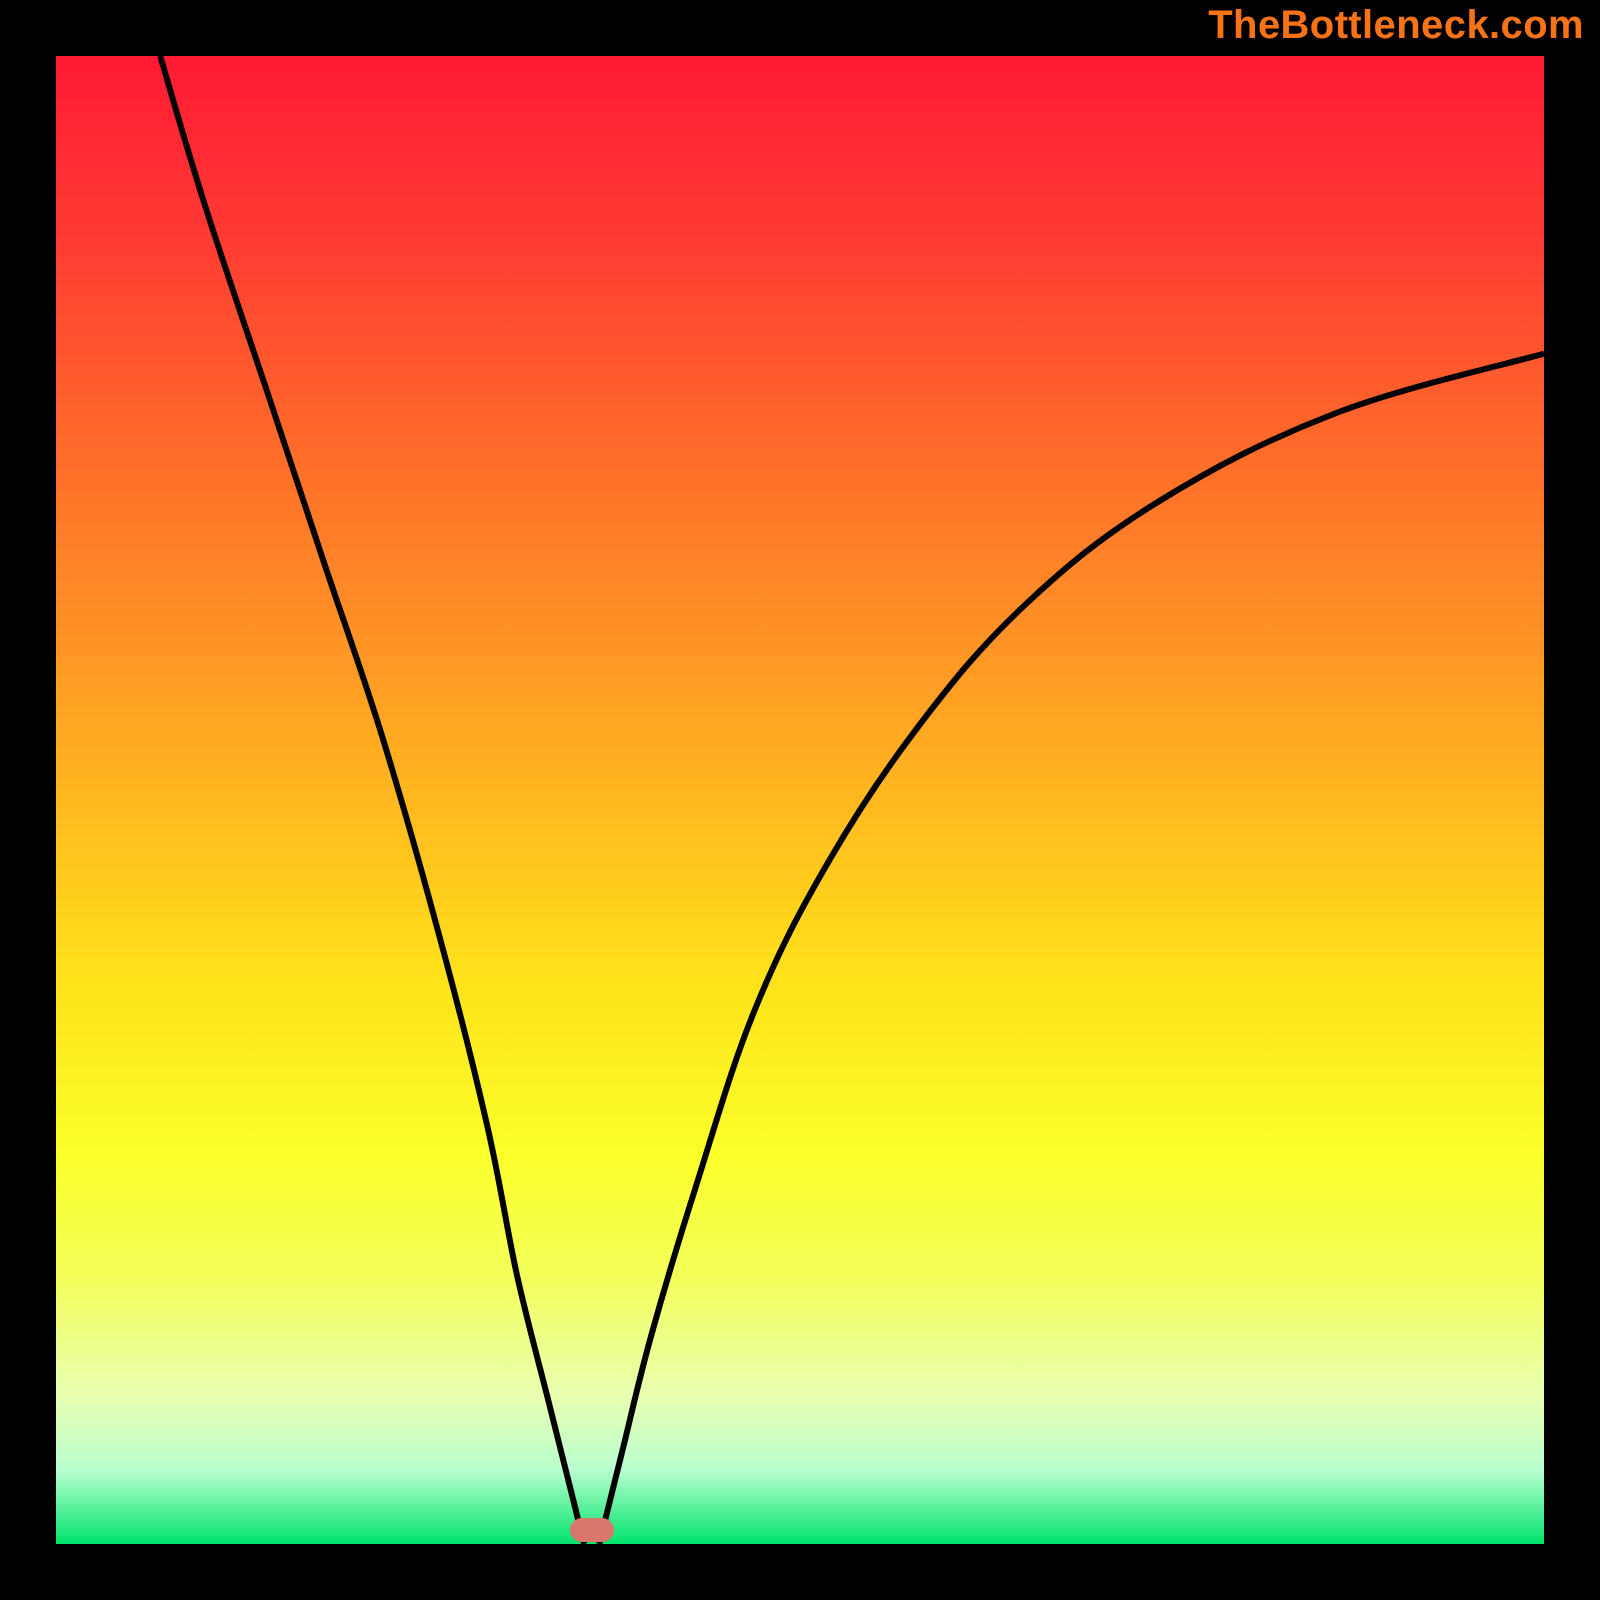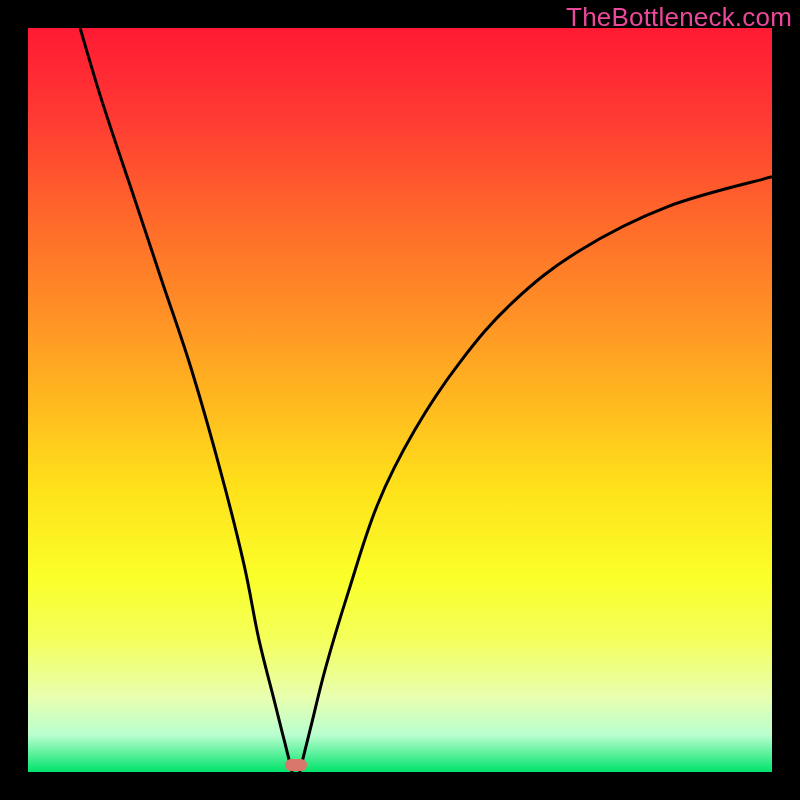--- a/index.html
+++ b/index.html
@@ -35,23 +35,23 @@
       #f4ff5a 82%,
       #e8ffb0 90%,
       #baffd0 95%,
       #00e36b 100%);
   }
   .watermark {
     position: absolute;
     top: 2px;
     right: 8px;
     font-family: Arial, Helvetica, sans-serif;
-    font-size: 26px;
-    font-weight: 400;
-    color: #ec4899;
+    font-size: 20px;
+    font-weight: 700;
+    color: #f97316;
     letter-spacing: 0.2px;
     user-select: none;
   }
   svg.curve {
     position: absolute;
     left: 0;
     top: 0;
     width: 744px;
     height: 744px;
   }

